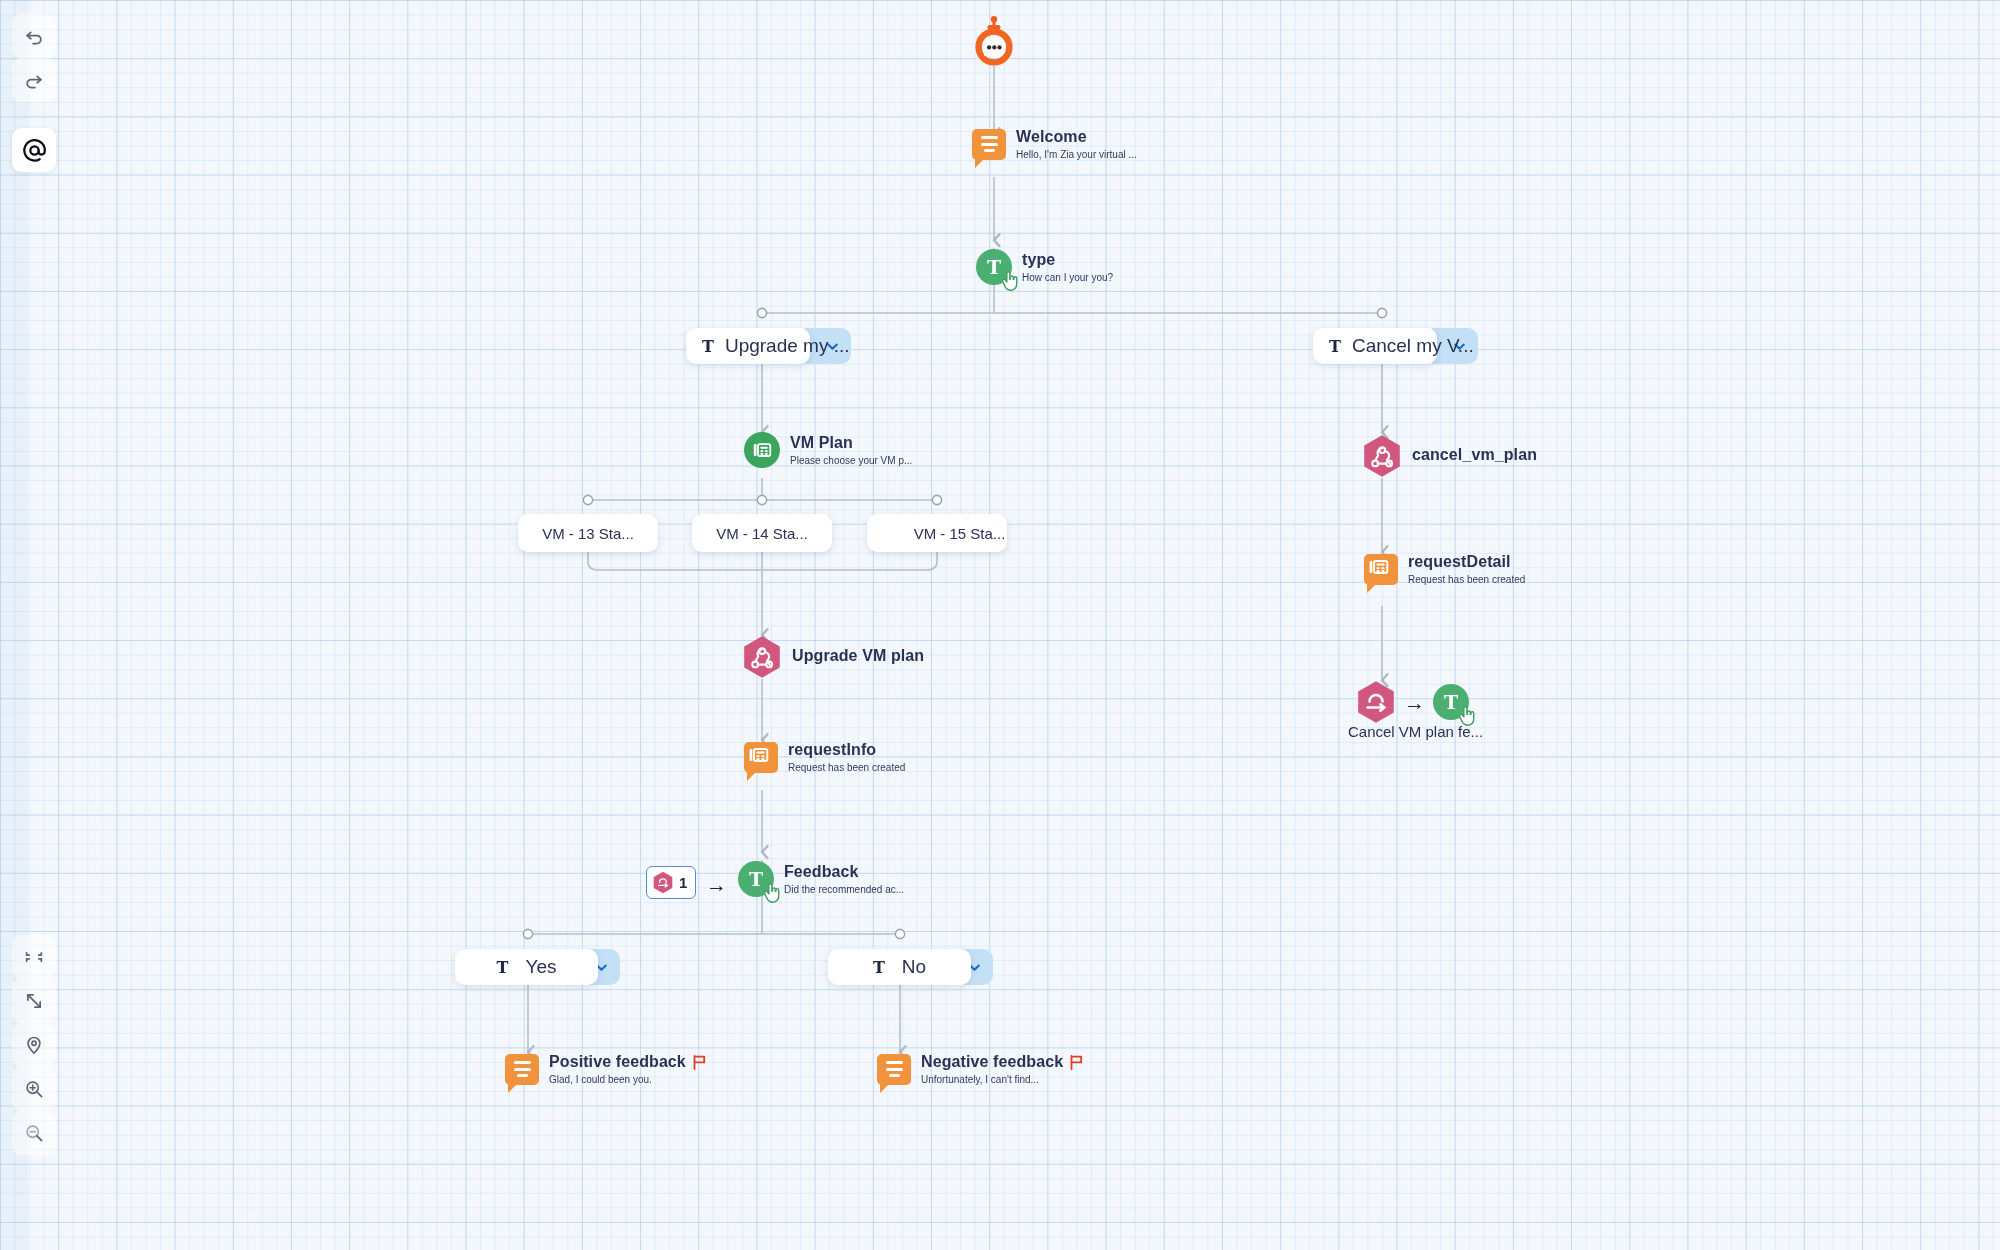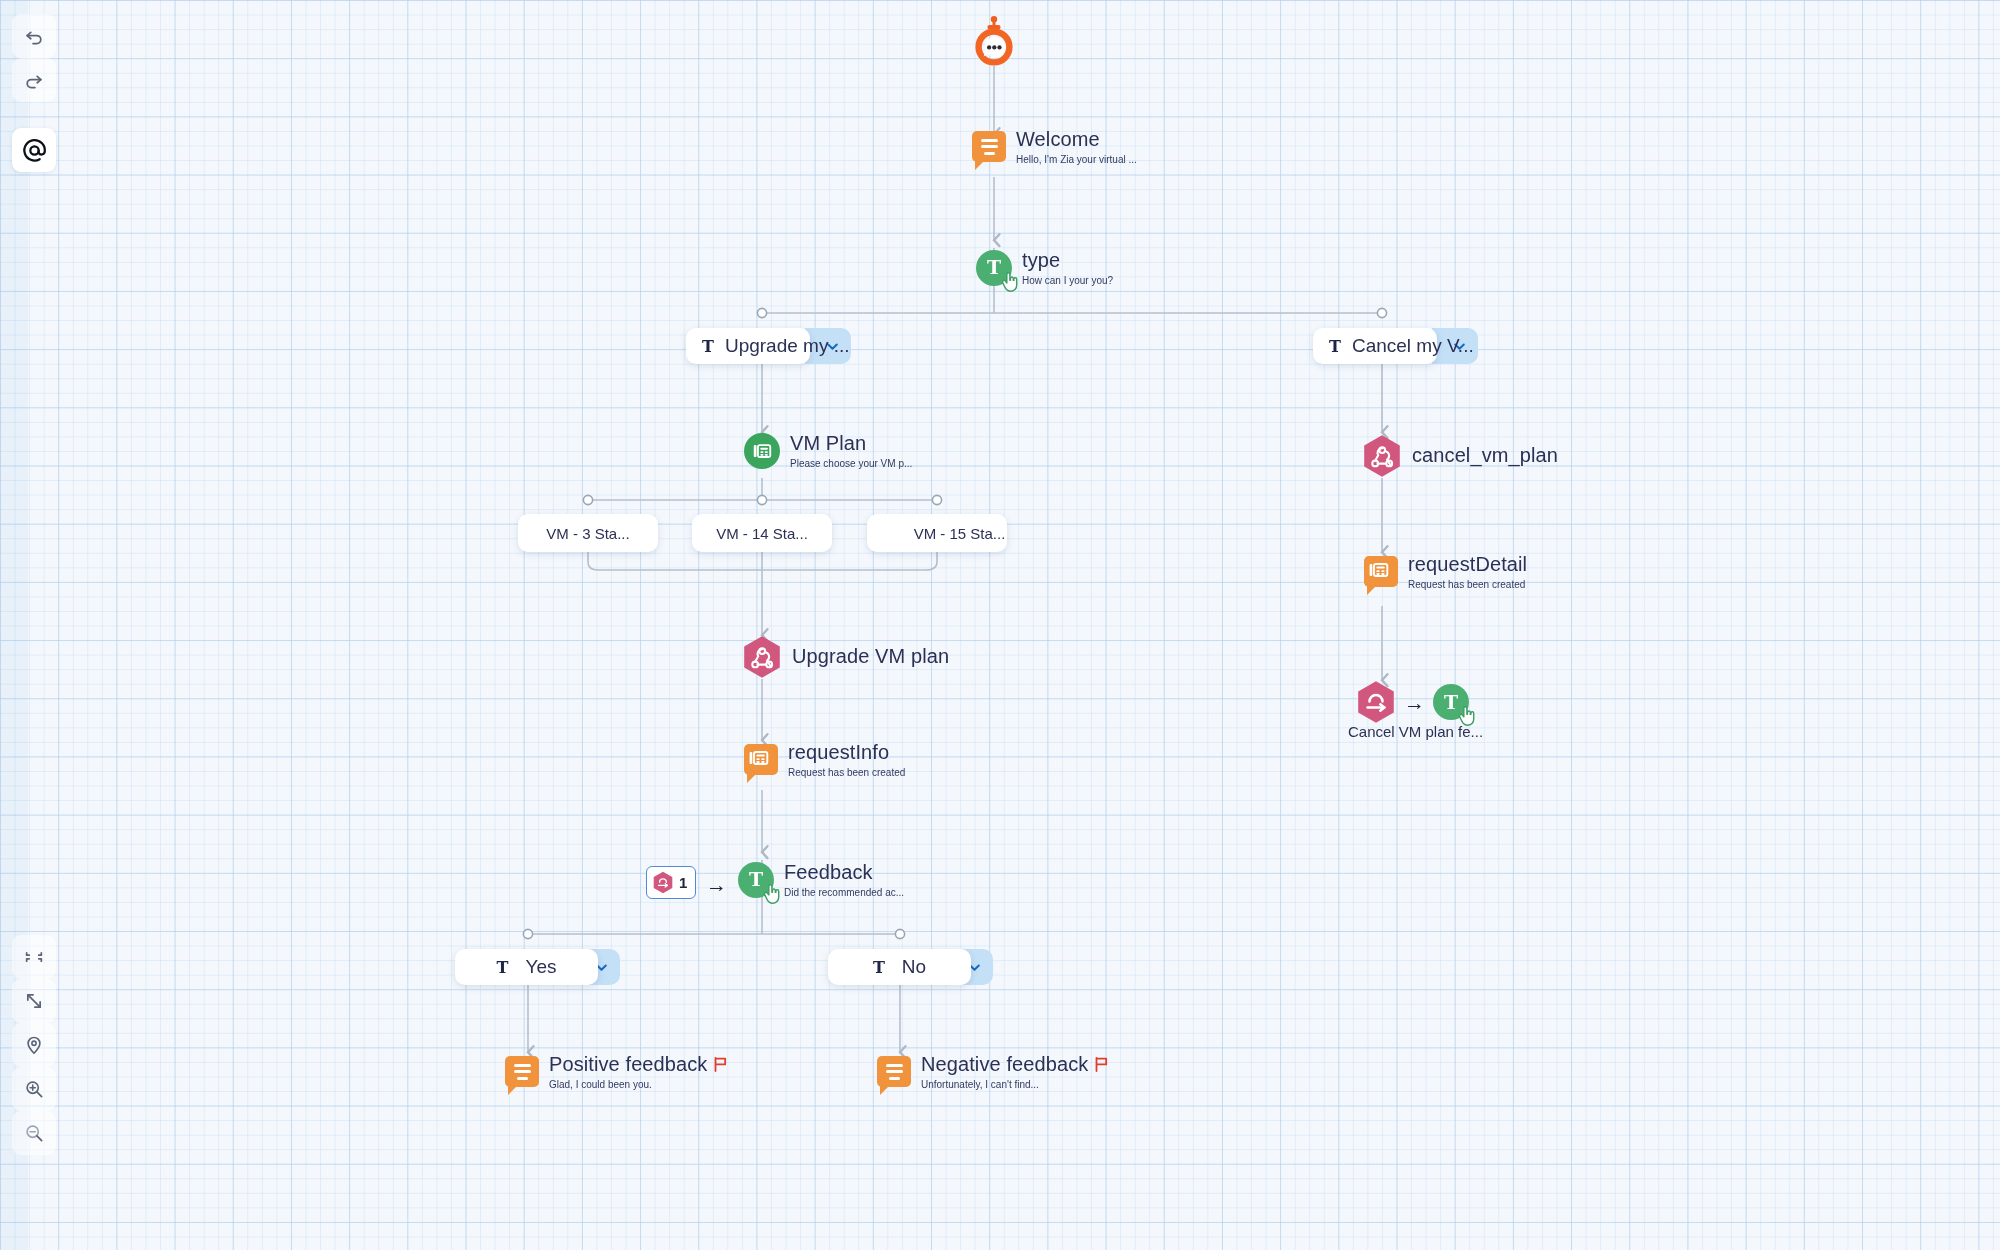--- a/index.html
+++ b/index.html
@@ -37,21 +37,21 @@
     display: flex; align-items: center; justify-content: center;
     background: rgba(255,255,255,0.50);
   }
   .tbtn.solid { background: #ffffff; box-shadow: 0 1px 4px rgba(60,90,130,0.13); }
   .tbtn svg { display: block; }
 
   
   .node { position: absolute; display: flex; align-items: center; gap: 10px; }
   .node-texts { display: flex; flex-direction: column; gap: 3px; }
   .node-title {
-    font-size: 20px; font-weight: 400; color: #2b3054;
+    font-size: 16px; font-weight: 700; color: #2b3054;
     letter-spacing: 0.1px; white-space: nowrap;
     display: flex; align-items: center; gap: 7px;
   }
   .node-sub {
     font-size: 10px; font-weight: 400; color: #323a60;
     white-space: nowrap;
   }
 
   
   .circ {
@@ -325,21 +325,21 @@
         <rect x="15" y="15.4" width="3.4" height="1.9" rx="0.9" fill="#ffffff"></rect>
       </svg>
     </div>
     <div class="node-texts">
       <div class="node-title">VM Plan</div>
       <div class="node-sub">Please choose your VM p...</div>
     </div>
   </div>
 
   <div class="optcard" style="left:518px; top:514px; width:140px; height:38px;">
-    <span>VM - 3 Sta...</span>
+    <span>VM - 13 Sta...</span>
   </div>
   <div class="optcard" style="left:692px; top:514px; width:140px; height:38px;">
     <span>VM - 14 Sta...</span>
   </div>
   <div class="optcard" style="left:867px; top:514px; width:140px; height:38px;padding-left:45px;">
     <span>VM - 15 Sta...</span>
   </div>
 
   <div class="node" style="left:742px; top:635px;">
     <div class="hexwrap">

